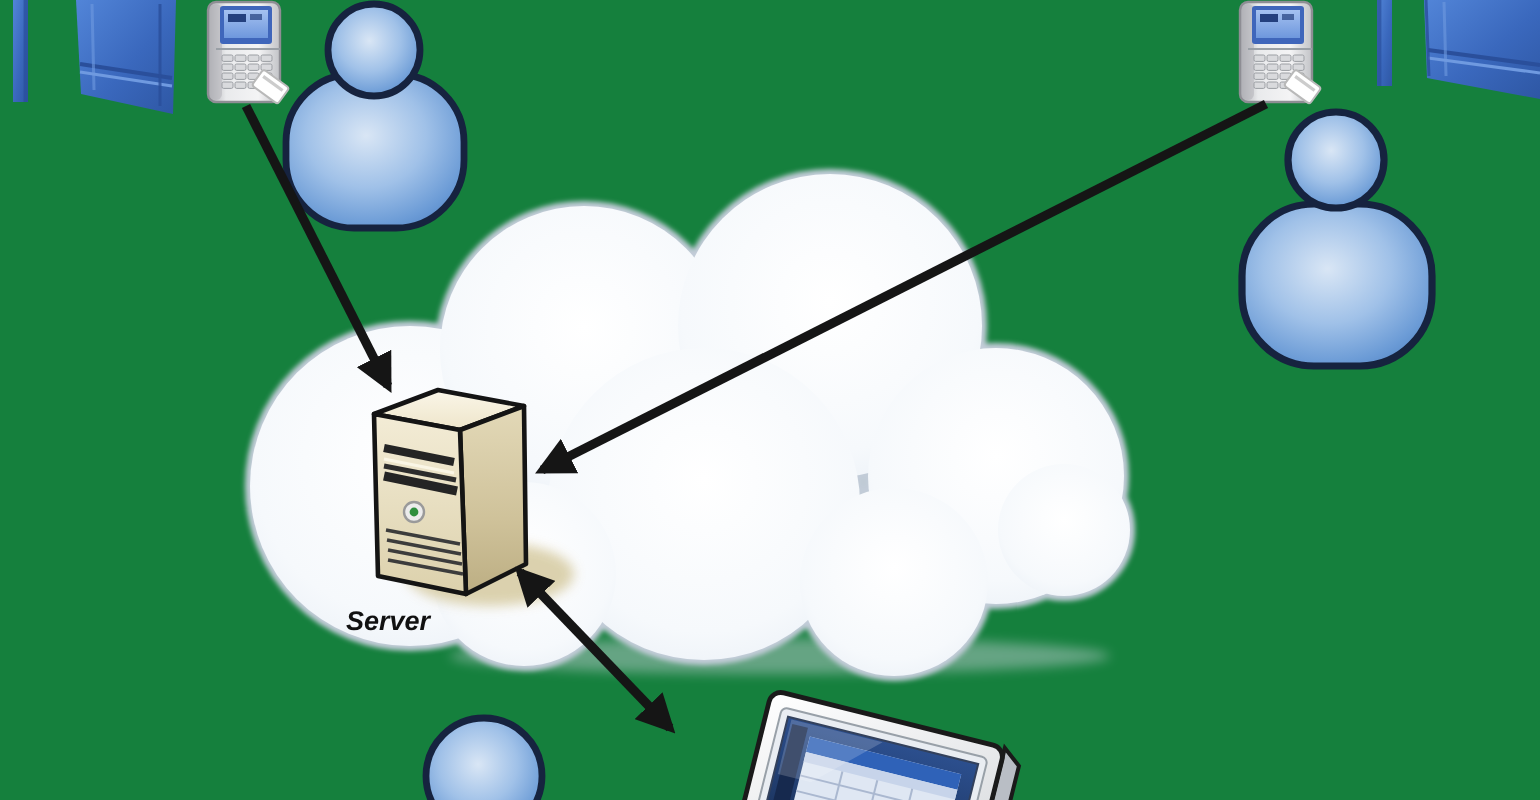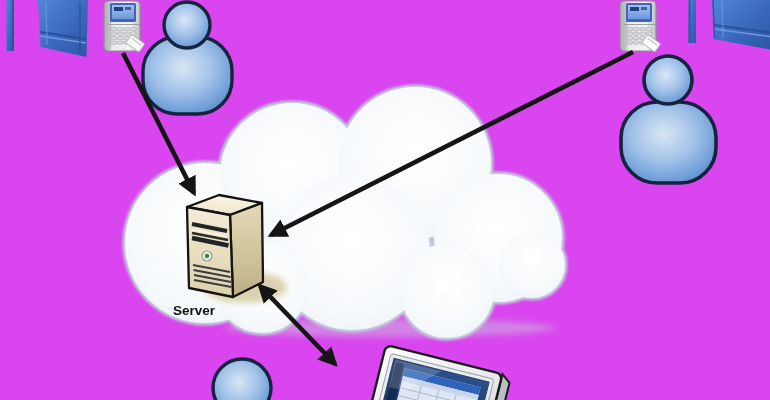--- a/index.html
+++ b/index.html
@@ -1,18 +1,19 @@
 <!DOCTYPE html>
 <html><head>
 <meta charset="utf-8">
 <style>
   html,body{margin:0;padding:0;background:#fff;}
   .canvas{
-    position:relative;width:770px;height:400px;overflow:hidden;background:#d946ef;
+    position:relative;width:770px;height:400px;overflow:hidden;background:#15803d;
     font-family:"Liberation Sans", sans-serif;
+    font-style:italic;
   }
   svg{position:absolute;left:0;top:0;display:block;}
   text.server-label{
     font-family:"Liberation Sans", sans-serif;
     font-weight:bold;font-size:13.5px;fill:#111;
   }
 </style>
 </head>
 <body>
 

